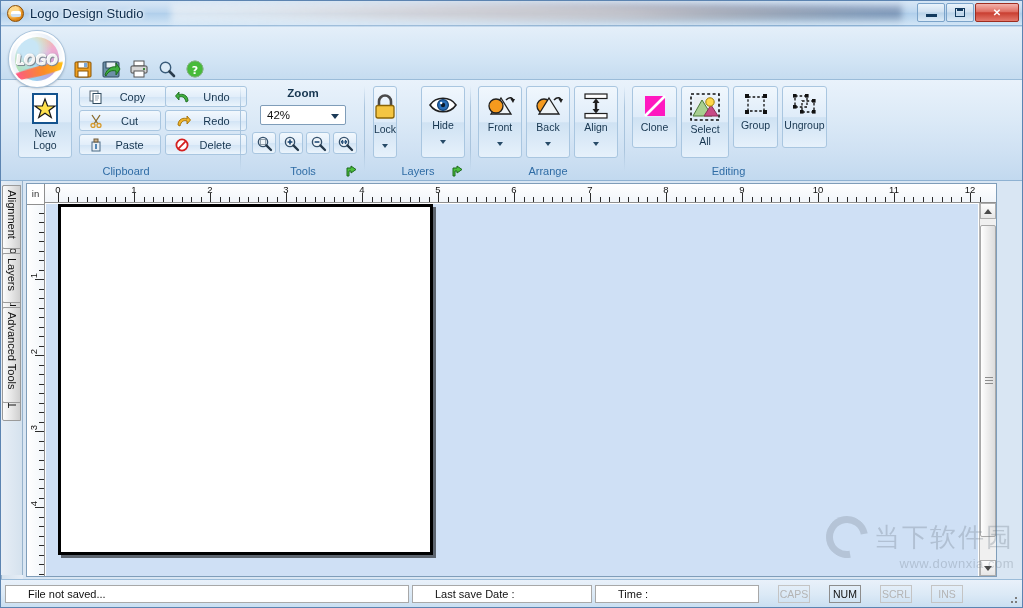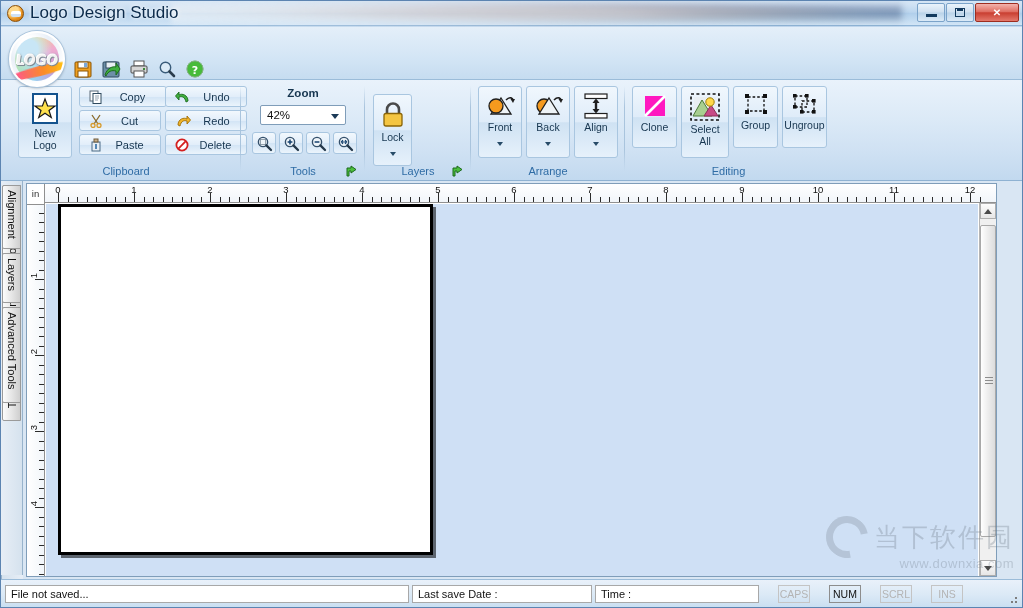--- a/index.html
+++ b/index.html
@@ -45,21 +45,21 @@
     background: radial-gradient(circle at 35% 30%, #ffd98a 0 35%, #e8921f 60%, #b5650c 100%);
     border: 1px solid #8a4e06;
     position: relative; flex: 0 0 auto;
   }
   #app-icon::after {
     content:""; position:absolute; left:2.5px; top:5px; width:10px; height:6px;
     border-radius:2px;
     background: linear-gradient(180deg,#fff 0 50%, #cfe1f3 50% 100%);
   }
   #title-text {
-    font-size: 17px; color: #0b2a4a; text-shadow: 0 0 3px #fff, 0 0 6px #fff;
+    font-size: 13px; color: #0b2a4a; text-shadow: 0 0 3px #fff, 0 0 6px #fff;
     white-space: nowrap; z-index:2;
   }
   #winbtns { position:absolute; right:3px; top:2px; display:flex; gap:1px; z-index:3;}
   .winbtn {
     width: 28px; height: 19px; border:1px solid #7ba3c9; border-radius:2px;
     background: linear-gradient(180deg,#eaf3fb 0%, #cfe0f0 48%, #b9d3e9 52%, #dbeaf7 100%);
     display:flex; align-items:center; justify-content:center;
     color:#123a5e; font-size:10px;
   }
   .winbtn.close {
@@ -223,21 +223,21 @@
   #watermark .oring { width:42px; height:42px; border-radius:50%;
     border:7px solid #7b8794; border-right-color:transparent; transform:rotate(35deg); }
   #watermark .cn { font-family:Liberation Sans, sans-serif; font-size:26px; color:#6d7a87; letter-spacing:2px; }
   #watermark .url { text-align:right; font-size:13px; color:#6d7a87; margin-top:-2px; letter-spacing:.5px;}
 
   
   #statusbar { position:absolute; left:0; bottom:0; width:1021px; height:28px;
     background: linear-gradient(180deg,#e9f1fa 0%, #dbe9f6 55%, #cadff1 100%);
     border-top:1px solid #9bbcd9; display:flex; align-items:center; padding:0 4px; gap:3px; }
   .sfield { height:18px; border:1px solid #a8a8a8; background:#fff; display:flex; align-items:center;
-    padding:0 5px; font-size:11px; color:#111; }
+    padding:0 22px; font-size:11px; color:#111; }
   .sind { height:18px; min-width:32px; border:1px solid #c4c4c4; background:transparent;
     display:flex; align-items:center; justify-content:center; font-size:10.5px; color:#b4b4b4;margin-left:16px; }
   .sind.on { color:#111; border-color:#8d8d8d; }
   #grip { position:absolute; right:3px; bottom:2px; width:12px; height:12px;
     background:
       radial-gradient(circle 1px at 9px 9px, #7d7d7d 0 1px, transparent 1px),
       radial-gradient(circle 1px at 5px 9px, #7d7d7d 0 1px, transparent 1px),
       radial-gradient(circle 1px at 9px 5px, #7d7d7d 0 1px, transparent 1px); }
 </style>
 </head>
@@ -426,26 +426,36 @@
       <div class="launcher" style="right:4px;">
         <svg width="13" height="13" viewBox="0 0 13 13">
           <path d="M2 11 L2 3 L6 3 L6 1 L11 4.5 L6 8 L6 6 L4 6 L4 11 Z" fill="#4cbf3d" stroke="#1d6b1d"></path>
         </svg>
       </div>
     </div>
     <div class="grpsep" style="left:363px;"></div>
 
     <div class="grp" style="left:367px; width:100px;">
       <div class="body">
-        <div class="bigbtn" style="left:5px; top:4px; width:39px; height:72px;margin-top:8px;">
+        <div class="bigbtn" style="left:5px; top:4px; width:24px; height:72px;">
           <svg width="28" height="30" viewBox="0 0 28 30">
             <path d="M8 14 V9.5 a6 6 0 0 1 12 0 V14" fill="none" stroke="#4a4a4a" stroke-width="2.6"></path>
             <rect x="5" y="13.5" width="18" height="12.5" rx="2" fill="#f4c542" stroke="#8a6406" stroke-width="1.3"></rect>
           </svg>
           <div class="cap2">Lock</div>
+          <div class="caret" style="margin-top:8px"></div>
+        </div>
+        <div class="bigbtn" style="left:53px; top:4px; width:44px; height:72px;">
+          <svg width="30" height="26" viewBox="0 0 30 26">
+            <path d="M2 13 C8 4, 22 4, 28 13 C22 22, 8 22, 2 13 Z" fill="#ffffff" stroke="#1f1f1f" stroke-width="1.6"></path>
+            <circle cx="15" cy="13" r="5.4" fill="#2b6fb8" stroke="#0d3d70" stroke-width="1.2"></circle>
+            <circle cx="15" cy="13" r="2.2" fill="#0a1a2b"></circle>
+            <circle cx="13.2" cy="11" r="1.2" fill="#ffffff"></circle>
+          </svg>
+          <div class="cap2">Hide</div>
           <div class="caret" style="margin-top:8px"></div>
         </div>
       </div>
       <div class="cap">Layers</div>
       <div class="launcher" style="right:4px;">
         <svg width="13" height="13" viewBox="0 0 13 13">
           <path d="M2 11 L2 3 L6 3 L6 1 L11 4.5 L6 8 L6 6 L4 6 L4 11 Z" fill="#4cbf3d" stroke="#1d6b1d"></path>
         </svg>
       </div>
     </div>

